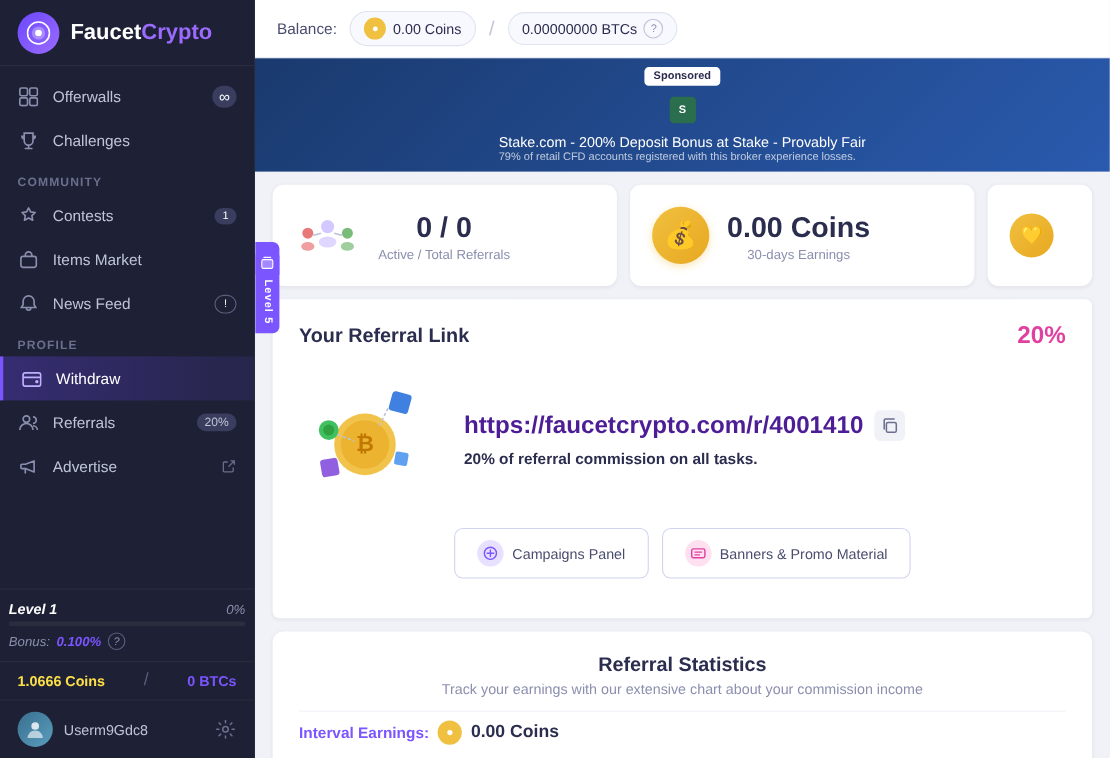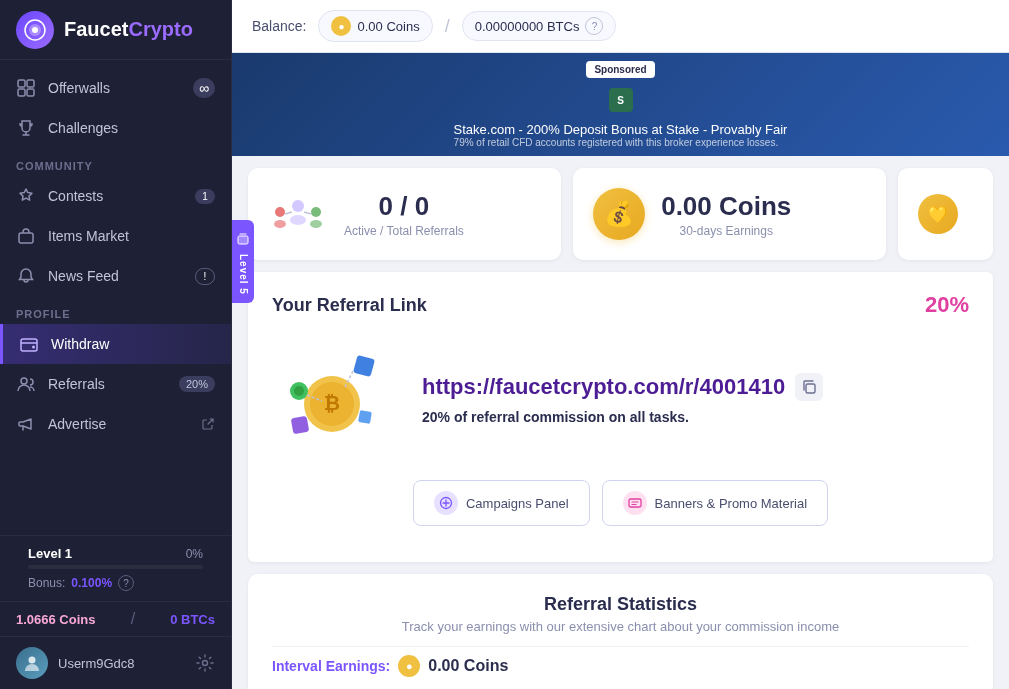--- a/index.html
+++ b/index.html
@@ -27,34 +27,34 @@
     .nav-badge { background: #3a3d5e; color: #fff; font-size: 10px; padding: 2px 6px; border-radius: 10px; min-width: 20px; text-align: center; }
     .nav-badge.infinity { font-size: 14px; }
     .nav-badge.alert { background: transparent; color: #fff; border: 1px solid #5a5d7e; }
     .nav-badge.percent { background: #3a3d5e; color: #c0c4d8; font-size: 11px; padding: 2px 7px; border-radius: 10px; }
 
     .section-label { font-size: 11px; font-weight: 700; color: #6b6f8e; letter-spacing: 1px; padding: 12px 16px 4px; }
 
     .nav-icon { width: 20px; height: 20px; display: flex; align-items: center; justify-content: center; flex-shrink: 0; }
 
     
-    .level-section { padding: 10px 28px; border-top: 1px solid #2a2d3e; }
+    .level-section { padding: 10px 8px; border-top: 1px solid #2a2d3e; font-style: italic; }
     .level-row { display: flex; justify-content: space-between; align-items: center; margin-bottom: 4px; }
     .level-text { font-size: 13px; font-weight: 600; color: #fff; }
     .level-percent { font-size: 12px; color: #8b8fae; }
     .level-bar-bg { height: 4px; background: #2a2d3e; border-radius: 2px; margin-bottom: 6px; }
     .level-bar-fill { height: 100%; background: #7b55ff; border-radius: 2px; width: 0%; }
     .bonus-row { display: flex; align-items: center; gap: 6px; }
     .bonus-label { font-size: 12px; color: #8b8fae; }
     .bonus-value { font-size: 12px; color: #7b55ff; font-weight: 600; }
     .bonus-info { width: 16px; height: 16px; border-radius: 50%; border: 1px solid #5a5d7e; display: flex; align-items: center; justify-content: center; font-size: 10px; color: #8b8fae; cursor: pointer; }
 
     
     .coins-row { display: flex; align-items: center; padding: 8px 16px; border-top: 1px solid #2a2d3e; justify-content: space-between; }
-    .coins-val { font-size: 13px; color: #f9a8d4; font-weight: 600; }
+    .coins-val { font-size: 13px; color: #fde047; font-weight: 600; }
     .coins-sep { color: #5a5d7e; margin: 0 6px; }
     .btc-val { font-size: 13px; color: #7b55ff; font-weight: 600; }
 
     
     .user-row { display: flex; align-items: center; padding: 10px 16px; border-top: 1px solid #2a2d3e; gap: 10px; }
     .user-avatar { width: 32px; height: 32px; border-radius: 50%; background: linear-gradient(135deg, #3a6e8e, #5a9ebe); display: flex; align-items: center; justify-content: center; font-size: 14px; }
     .user-name { flex: 1; font-size: 13px; color: #c0c4d8; }
     .settings-icon { width: 20px; height: 20px; color: #6b6f8e; cursor: pointer; display: flex; align-items: center; justify-content: center; }
 
     

